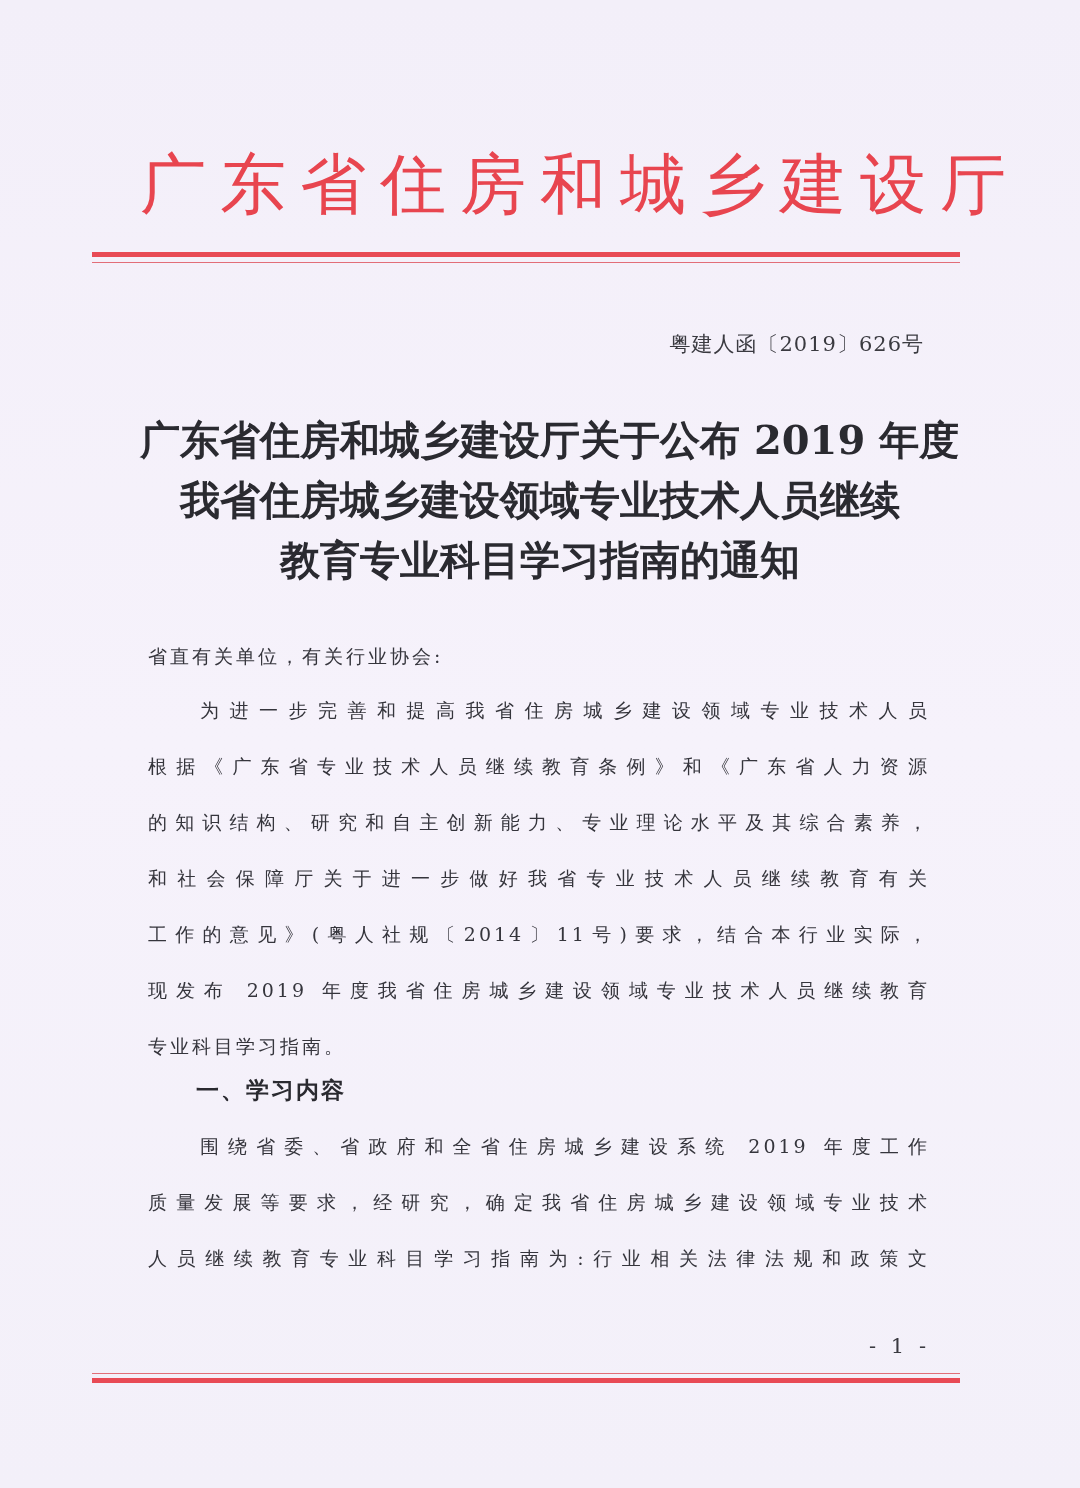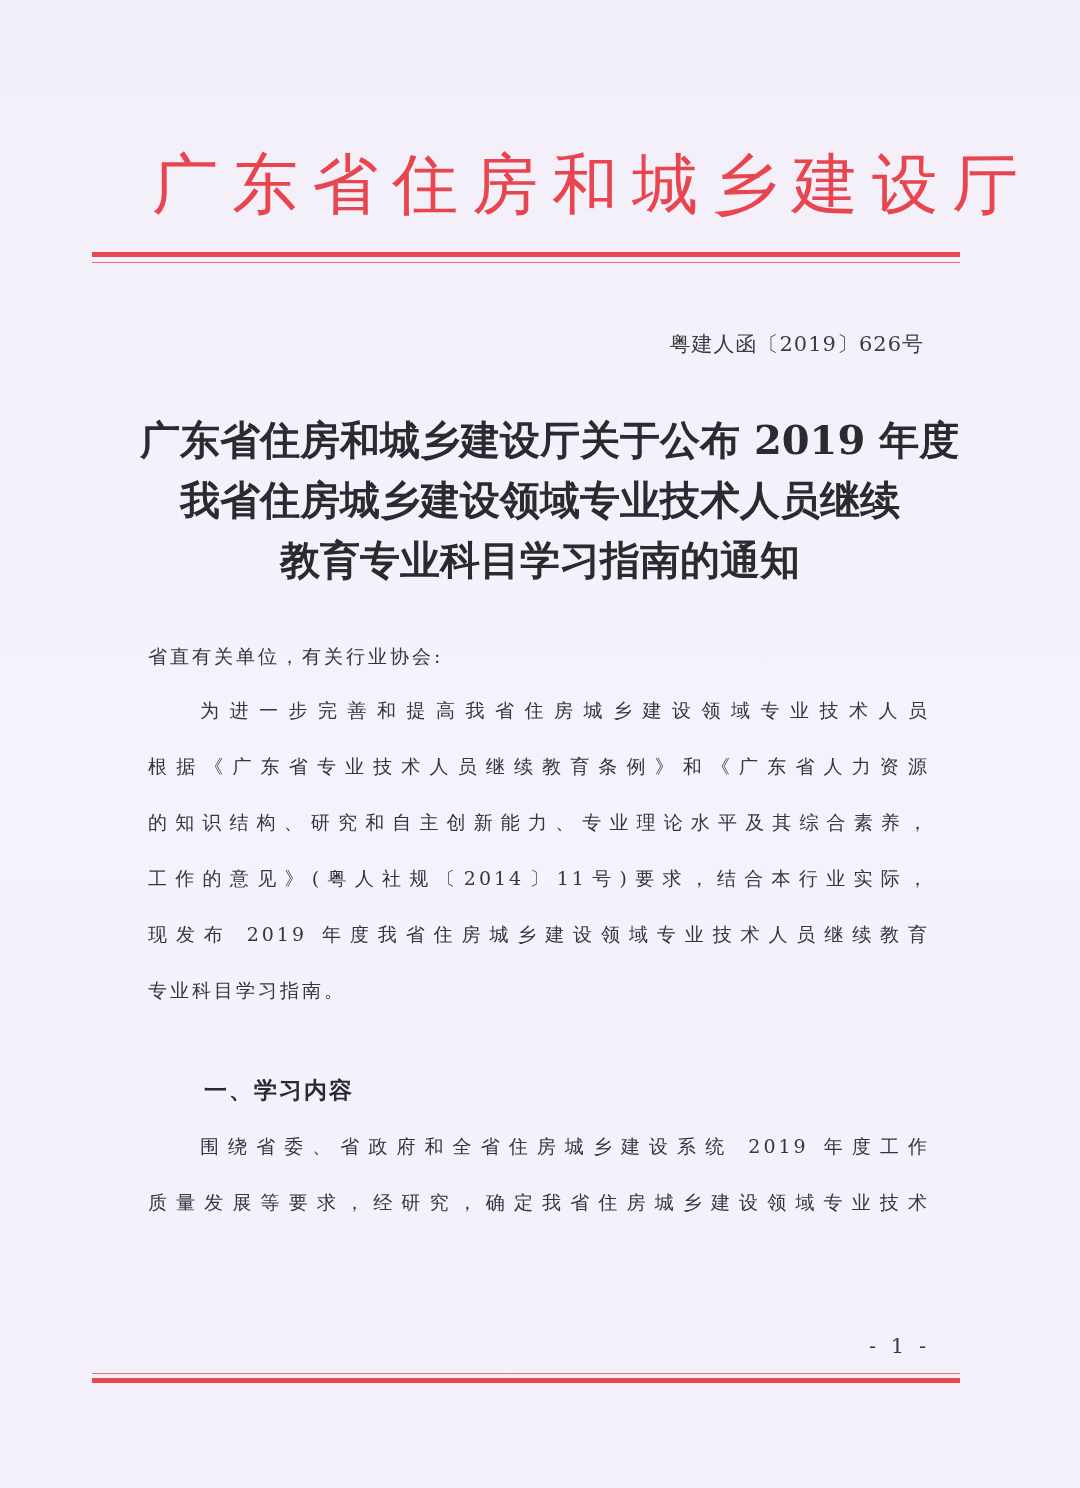--- a/index.html
+++ b/index.html
@@ -26,21 +26,20 @@
       left: 140px;
       top: 140px;
       width: 800px;
       text-align: center;
       font-family: "DejaVu Serif", "Liberation Serif", serif;
       font-size: 66px;
       letter-spacing: 14px;
       color: #e8454f;
       line-height: 90px;
       white-space: nowrap;
-      margin-left: 12px;
     }
     .red-rule-top {
       position: absolute;
       left: 92px;
       top: 252px;
       width: 868px;
       height: 5px;
       background: #e84a55;
     }
     .thin-rule-top {
@@ -79,21 +78,21 @@
       width: 782px;
       font-size: 19px;
       line-height: 56px;
       color: #35353c;
       letter-spacing: 3px;
     }
     .salutation { top: 628px; }
     .para1 { top: 682px; }
     .section-heading {
       position: absolute;
-      left: 204px;
+      left: 196px;
       top: 1062px;
       font-family: "DejaVu Sans", "Liberation Sans", sans-serif;
       font-weight: bold;
       font-size: 23px;
       color: #2a2a30;
       line-height: 56px;
       letter-spacing: 2px;
     }
     .para2 { top: 1118px; }
     .line {
@@ -149,29 +148,31 @@
   </div>
 
   <div class="body-text salutation">
     <span class="line last">省直有关单位，有关行业协会:</span>
   </div>
 
   <div class="body-text para1">
     <span class="line indent">为进一步完善和提高我省住房城乡建设领域专业技术人员</span>
     <span class="line">根据《广东省专业技术人员继续教育条例》和《广东省人力资源</span>
     <span class="line">的知识结构、研究和自主创新能力、专业理论水平及其综合素养，</span>
+    <span class="line">和社会保障厅关于进一步做好我省专业技术人员继续教育有关</span>
     <span class="line">工作的意见》(粤人社规〔2014〕11号)要求，结合本行业实际，</span>
     <span class="line">现发布 2019 年度我省住房城乡建设领域专业技术人员继续教育</span>
     <span class="line last">专业科目学习指南。</span>
   </div>
 
   <div class="section-heading">一、学习内容</div>
 
   <div class="body-text para2">
     <span class="line indent">围绕省委、省政府和全省住房城乡建设系统 2019 年度工作</span>
     <span class="line">质量发展等要求，经研究，确定我省住房城乡建设领域专业技术</span>
+    <span class="line">人员继续教育专业科目学习指南为:行业相关法律法规和政策文</span>
   </div>
 
   <div class="page-number">- 1 -</div>
   <div class="thin-rule-bottom"></div>
   <div class="red-rule-bottom"></div>
 
 </div>
 
 </body></html>

